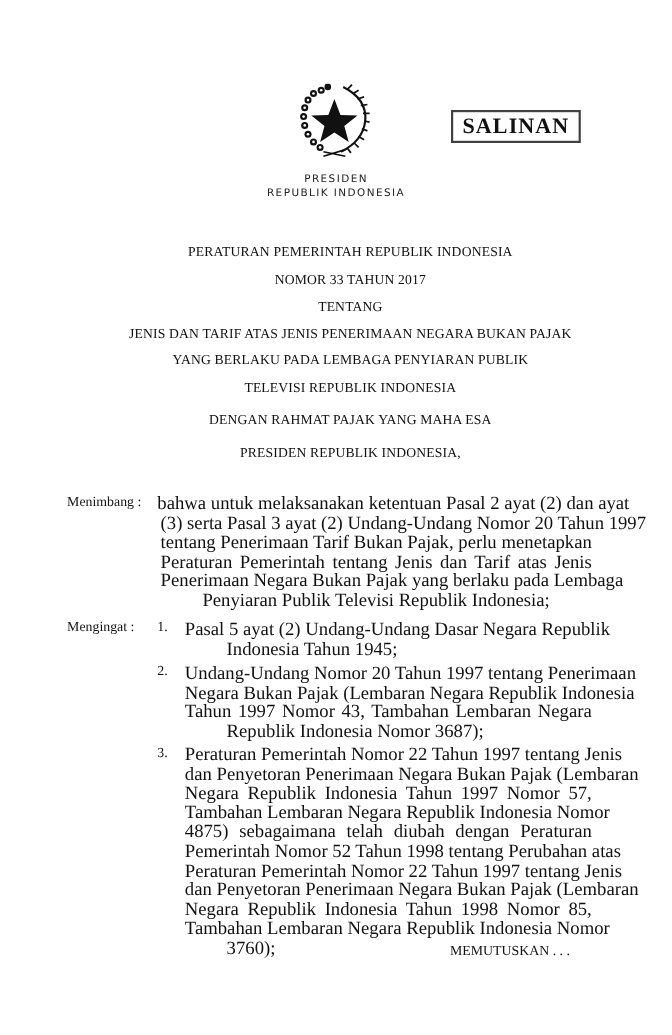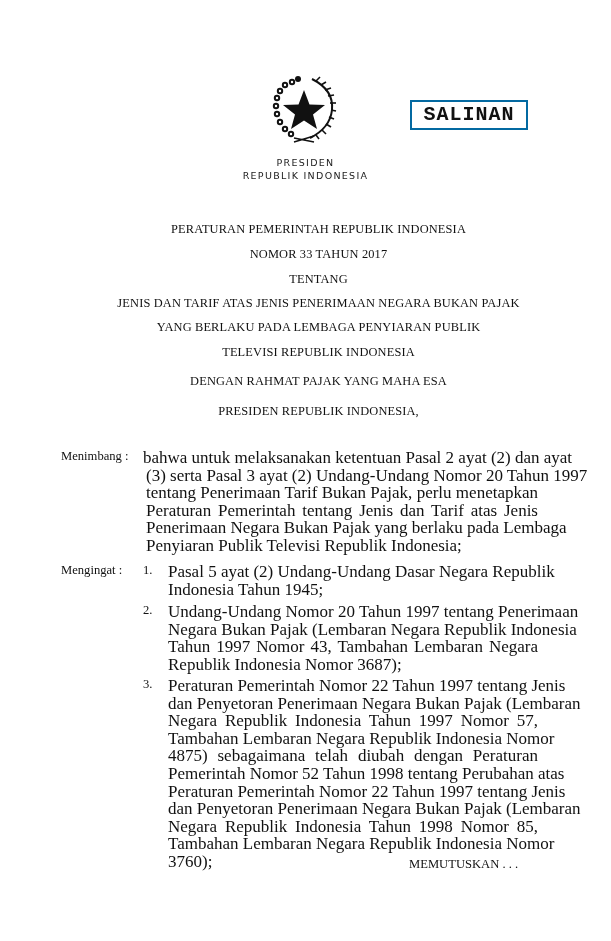--- a/index.html
+++ b/index.html
@@ -1,32 +1,32 @@
 <!DOCTYPE html>
 <html><head>
 <meta charset="utf-8">
 <style>
   html, body { margin:0; padding:0; background:#ffffff; }
   body { width:611px; height:941px; position:relative; overflow:hidden;
          font-family:"DejaVu Serif","Liberation Serif",serif; color:#111; }
   .abs { position:absolute; }
   .emblem { left:270px; top:76px; width:68px; height:68px; }
-  .salinan { left:410px; top:100px; width:114px; height:26px; border:2px solid #0369a1;
-             font-family:Liberation Mono, monospace; font-weight:bold; font-size:20px;
+  .salinan { left:410px; top:100px; width:114px; height:26px; border:2px solid #404040;
+             font-family:Liberation Serif, serif; font-weight:bold; font-size:20px;
              letter-spacing:1px; text-align:center; line-height:26px; }
   .presiden-head { left:0; width:611px; text-align:center;
                    font-family:"DejaVu Sans","Liberation Sans",sans-serif; font-size:9.5px;
                    letter-spacing:1.3px; color:#222; }
   .title-line { left:0; width:611px; text-align:center; font-size:12.4px;
                 font-family:"Liberation Serif",serif; letter-spacing:0.15px;margin-left:13px; }
   .label { font-size:12.6px; font-family:"Liberation Serif",serif; }
   .para { font-size:17px; font-family:"Liberation Serif",serif; line-height:17.6px;
           text-align:justify; text-align-last:left; }
   .jl { display:block; text-align:justify; text-align-last:justify; height:17.6px; white-space:nowrap; }
-  .jl-last { display:block; text-align:center; height:17.6px; white-space:nowrap; }
+  .jl-last { display:block; text-align:center; height:17.6px; white-space:nowrap;margin-left:38px; }
   .num { font-size:12.6px; font-family:"Liberation Serif",serif; }
 </style>
 </head>
 <body>
 
 <div class="abs emblem">
   <svg width="68" height="68" viewBox="0 0 68 68">
 
     <g fill="#111">
       <circle cx="22" cy="6" r="3.2"></circle>

